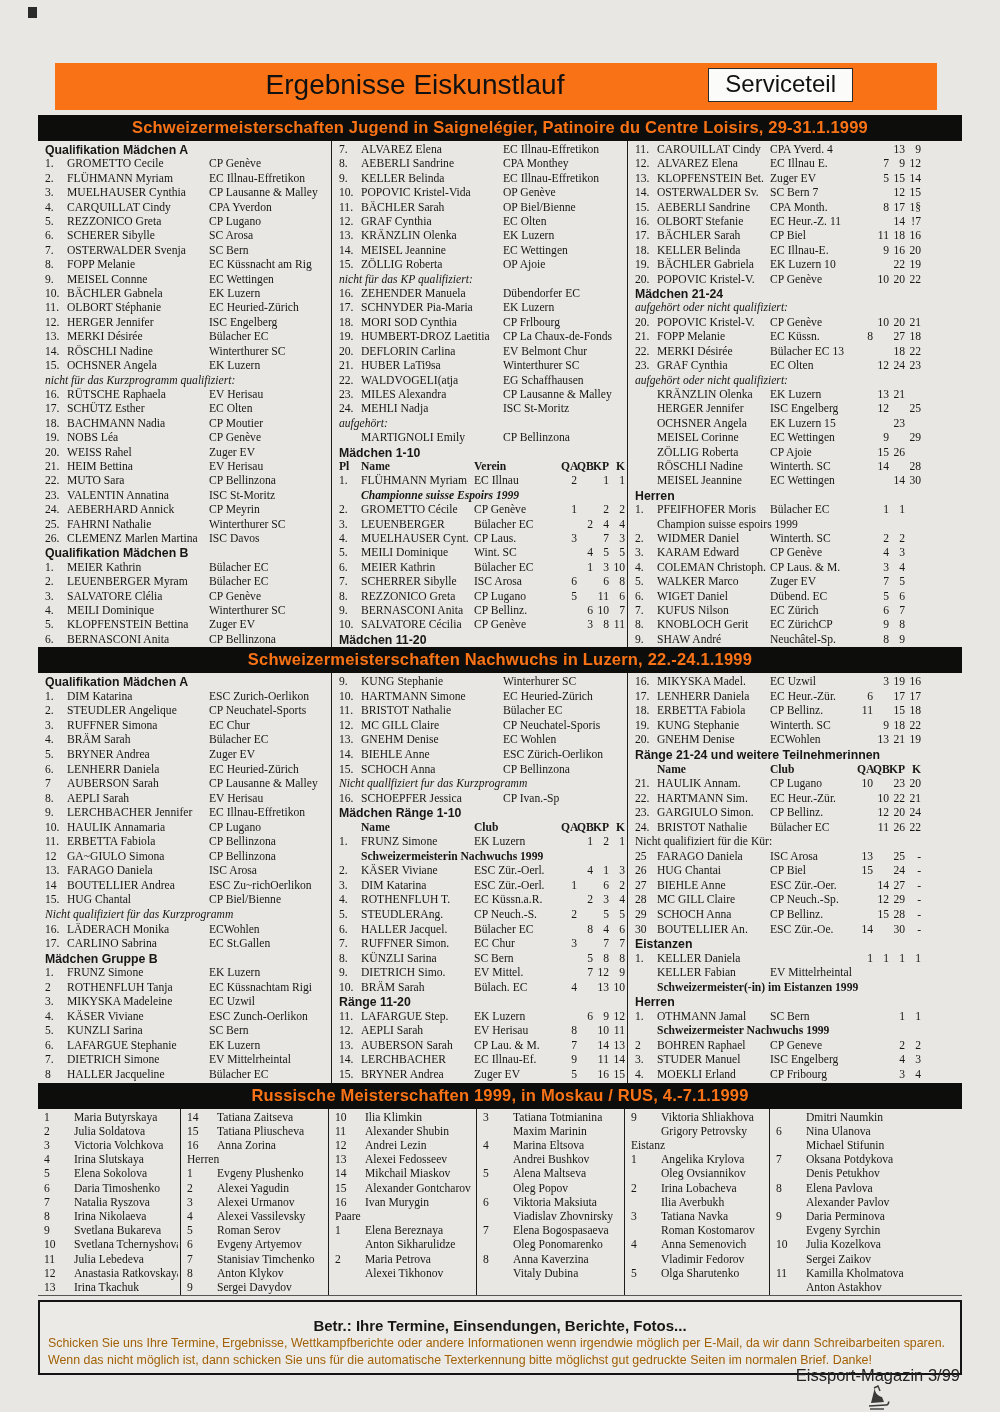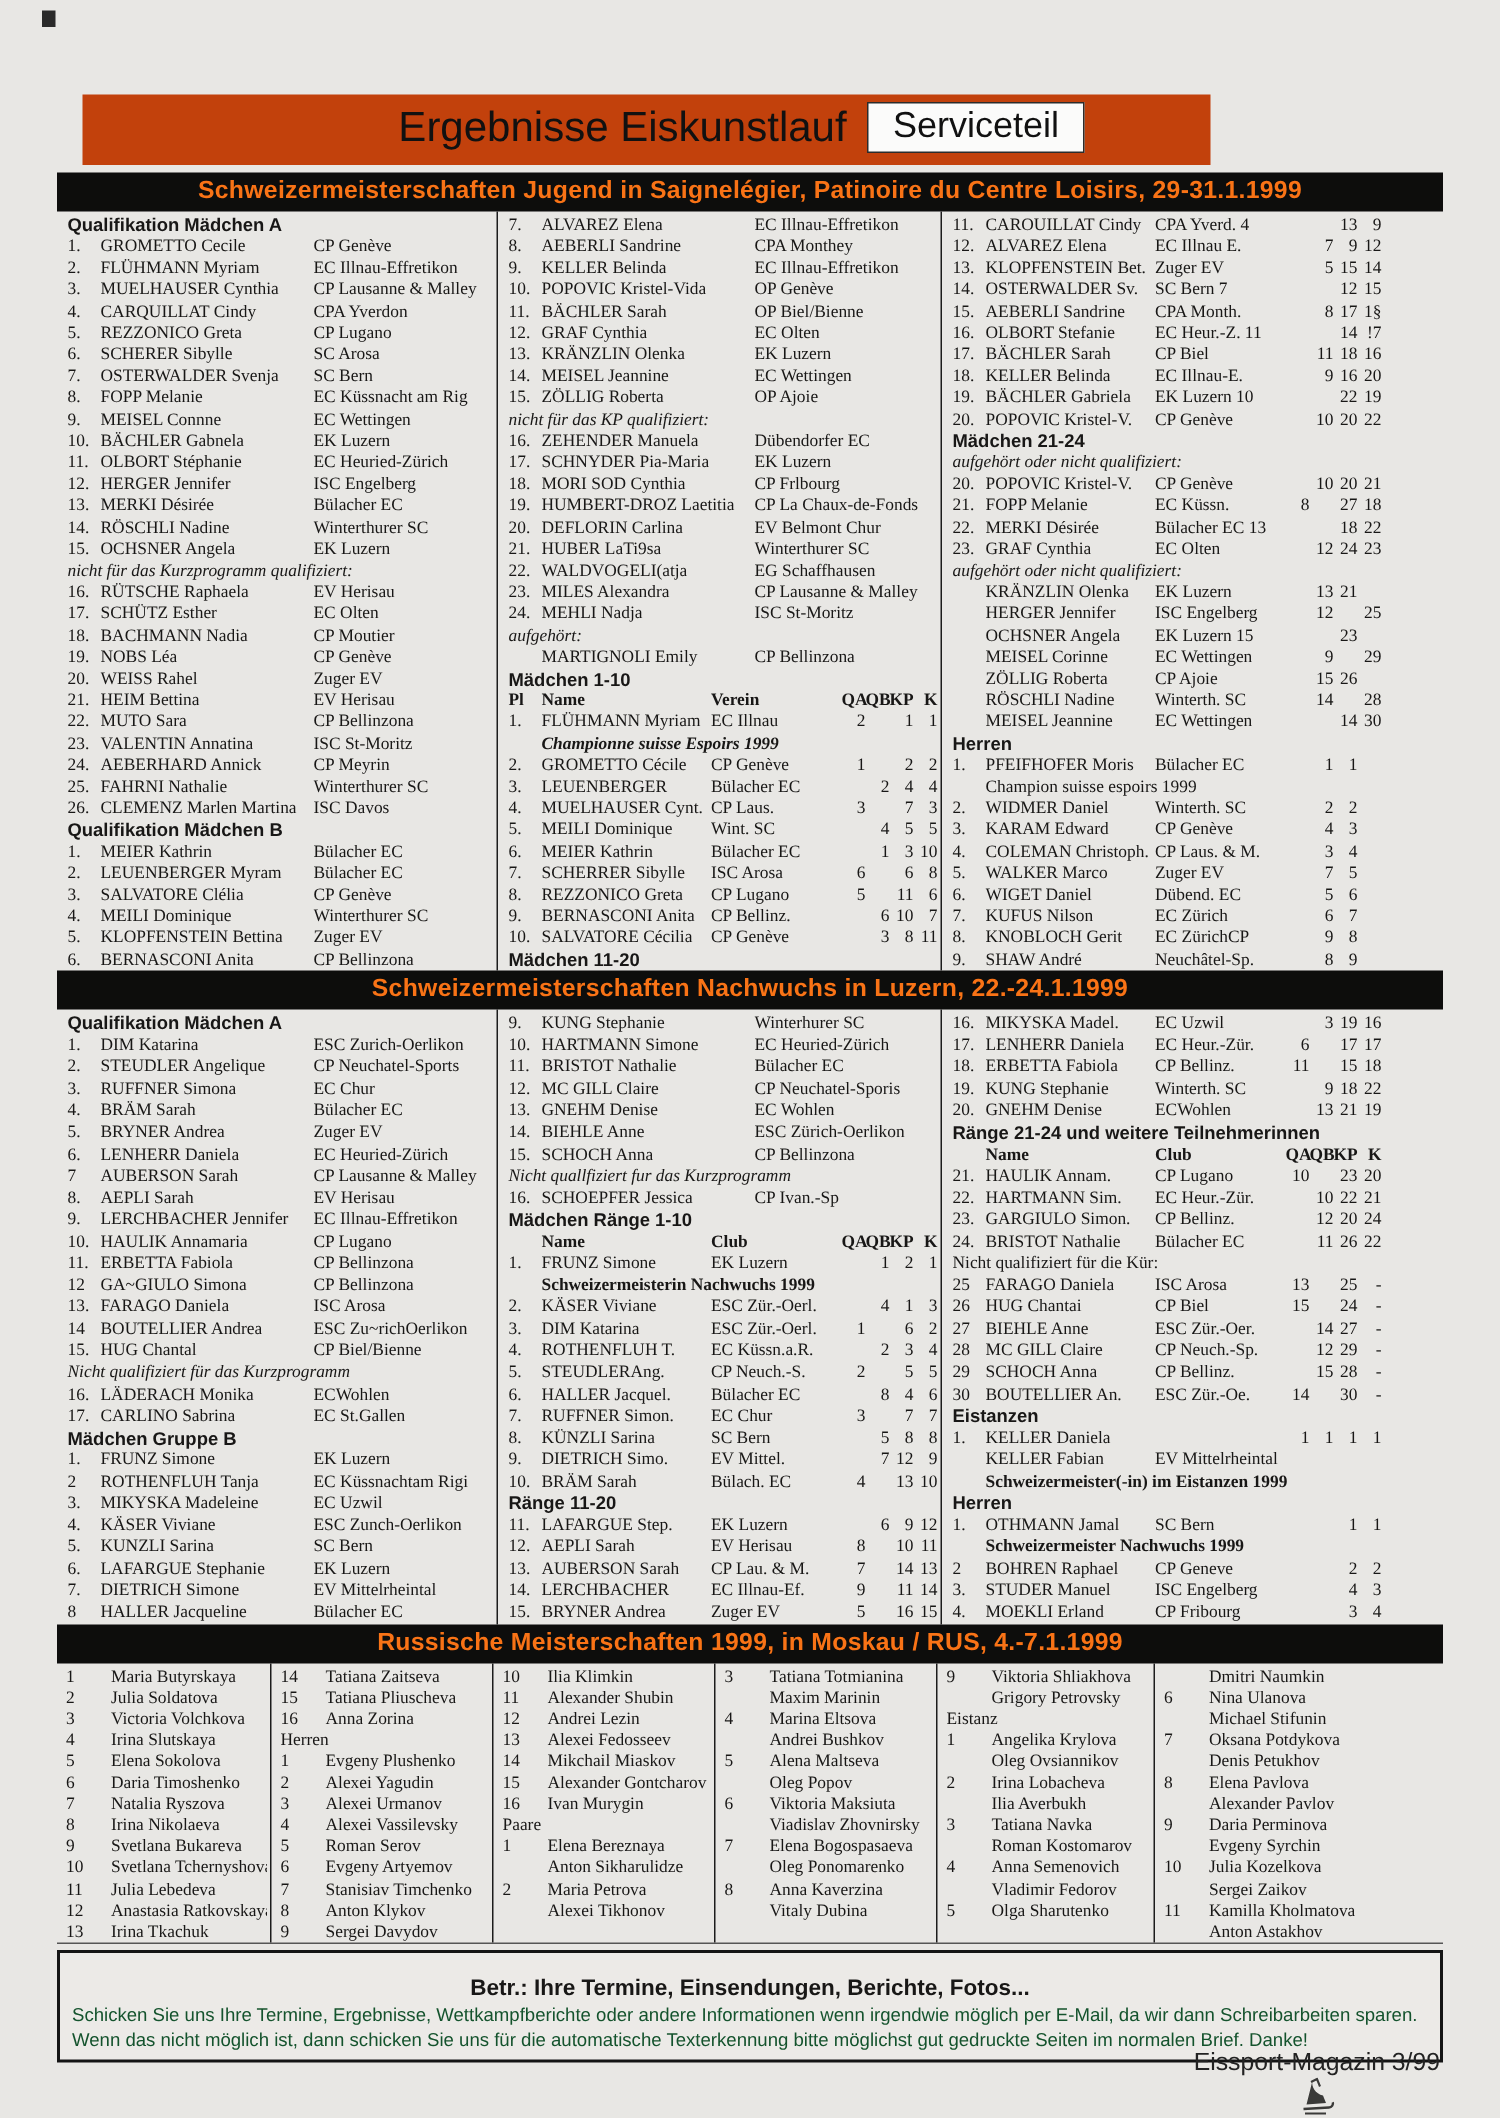--- a/index.html
+++ b/index.html
@@ -5,22 +5,22 @@
   html,body{margin:0;padding:0;}
   body{
     width:1000px;height:1412px;position:relative;
     background:#e8e7e4;color:#181716;
     font-family:"Liberation Serif", serif;
     -webkit-font-smoothing:antialiased;
   }
   .regmark{position:absolute;left:28px;top:7px;width:9px;height:11px;background:#2a2a2a;}
   
   .topbar{
-    position:absolute;left:55px;top:63px;width:752px;height:47px;
-    background:#c2410c;
+    position:absolute;left:55px;top:63px;width:882px;height:47px;
+    background:#f97316;
   }
   .topbar .ttl{
     position:absolute;left:150px;top:6px;width:420px;text-align:center;
     font-family:"Liberation Sans", sans-serif;font-size:28px;color:#111;
   }
   .topbar .badge{
     position:absolute;right:84px;top:5px;background:#fbfbfa;border:1px solid #2c2c2c;
     font-family:"Liberation Sans", sans-serif;font-size:24px;color:#111;
     padding:1px 16px 3px 16px;
   }
@@ -59,21 +59,21 @@
   .rrow{display:flex;}
   .rrow .rnum{width:30px;flex:none;}
   .rrow .rnm{flex:1;overflow:hidden;}
   
   .notice{
     position:absolute;left:38px;top:1300px;width:924px;box-sizing:border-box;
     border:2px solid #141414;background:#eceae7;padding:14px 8px 5px 8px;
     font-family:"Liberation Sans", sans-serif;
   }
   .notice .nt{font-weight:bold;font-size:15px;text-align:center;line-height:19px;}
-  .notice .nl{font-size:12.4px;line-height:16.5px;color:#14532d;}
+  .notice .nl{font-size:12.4px;line-height:16.5px;color:#a16207;}
   
   .footer{
     position:absolute;right:40px;top:1366px;display:flex;align-items:center;
     font-family:"Liberation Sans", sans-serif;
     flex-direction:column;
   }
   .footer .mag{font-size:16.5px;color:#222;}
   .footer .sk{margin:0 10px 0 10px;}
   .footer .pg{font-weight:bold;font-size:19px;margin-top:12px;}
 </style>

